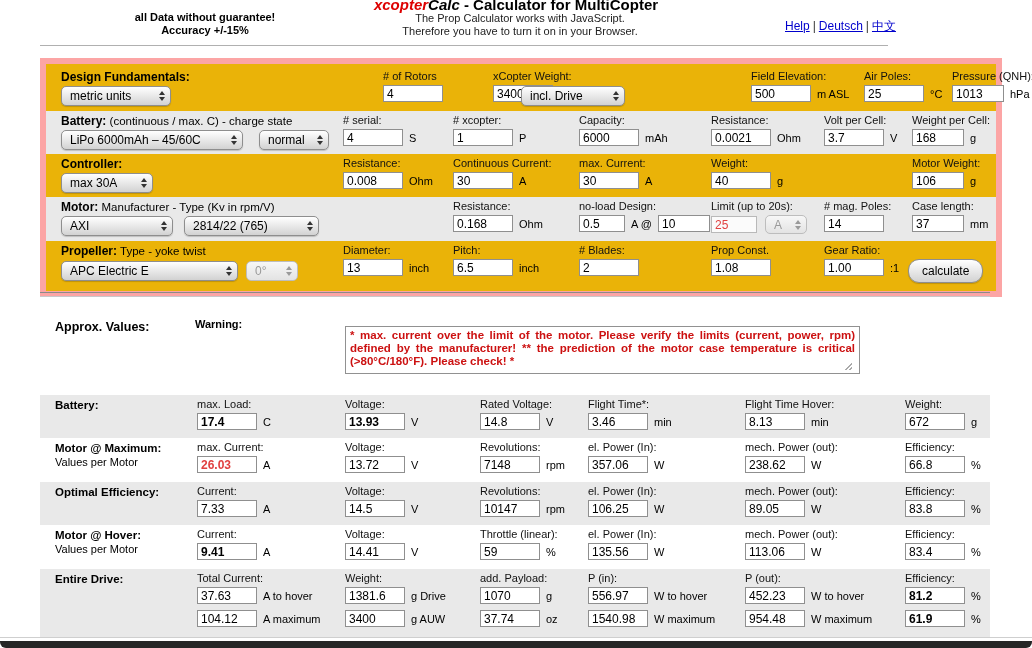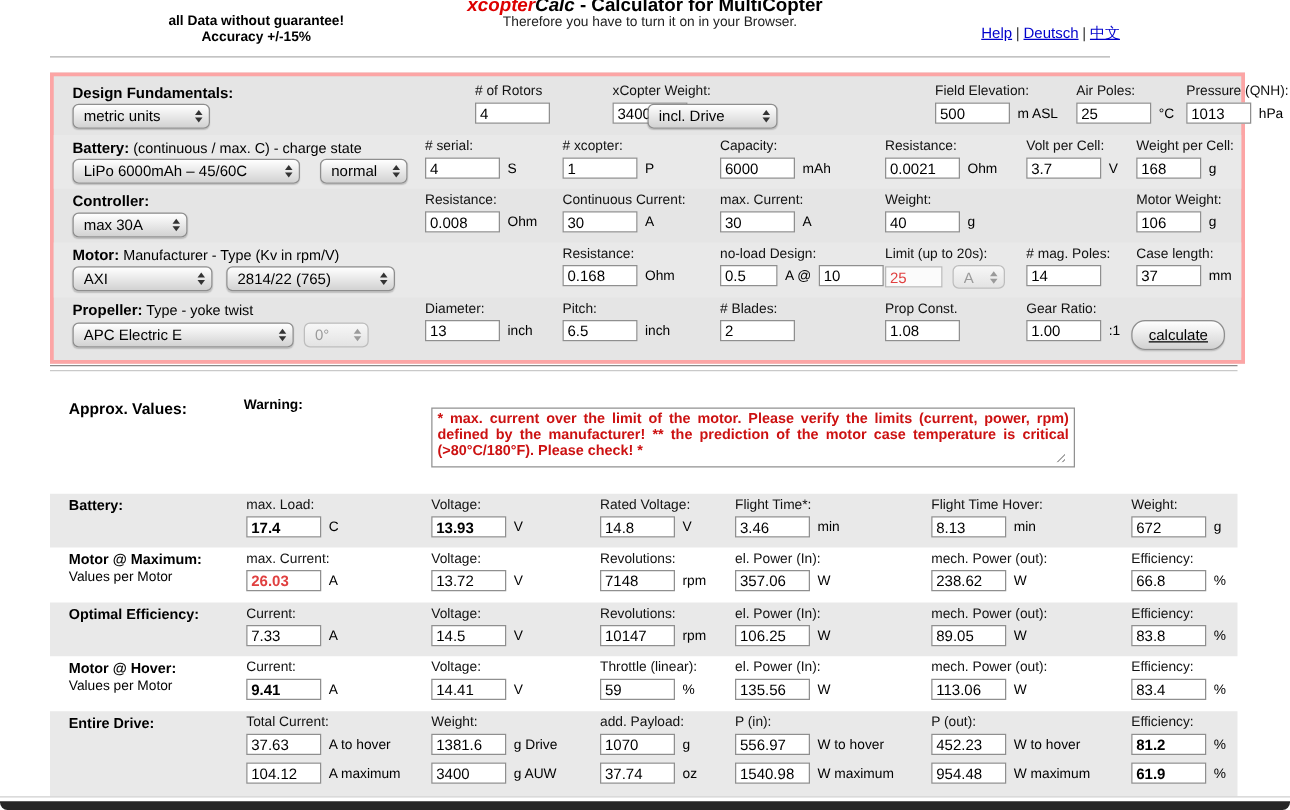--- a/index.html
+++ b/index.html
@@ -16,21 +16,21 @@
                     font-size:11px; font-weight:bold; line-height:13px; }
   .hdr-sub { position:absolute; left:330px; top:12px; width:380px; text-align:center;
              font-size:11px; line-height:13px; color:#222; }
   .hdr-links { position:absolute; left:785px; top:18px; font-size:12px; white-space:nowrap; }
   .hdr-links a { color:#0000cc; text-decoration:underline; cursor:pointer; }
   .hdr-links .sep { color:#333; margin:0 3px; }
   .hdr-rule { position:absolute; left:40px; top:45px; width:848px; height:0; border-top:1px solid #b0b0b0; }
 
   
   .input-panel { position:absolute; left:40px; top:58px; width:950px; height:227px;
-                 border:3px solid #fca5a5; background:#e5e5e5; }
+                 border:6px solid #fca5a5; background:#eab308; }
   .irow { position:absolute; left:0; width:100%; }
   .band { background:#e9e9e9; }
   .irow1{top:0;height:47px} .irow2{top:47px;height:43px} .irow3{top:90px;height:43px}
   .irow4{top:133px;height:44px} .irow5{top:177px;height:50px}
 
   .divider { position:absolute; left:40px; top:292px; width:950px; height:3px;
              border-top:1px solid #8a8a8a; border-bottom:1px solid #c9c9c9; }
 
   .results-panel { position:absolute; left:40px; top:300px; width:950px; height:337px; }
   .rrow { position:absolute; left:0; width:100%; }
@@ -75,21 +75,21 @@
   .arr .dn { border-top:4px solid #333; }
   .select.disabled { color:#9a9a9a; background:linear-gradient(#f7f7f7,#e3e3e3);
                      border-color:#bdbdbd; box-shadow:none; }
   .select.disabled .up { border-bottom-color:#9a9a9a; }
   .select.disabled .dn { border-top-color:#9a9a9a; }
   .sel-inline { position:static; margin-left:8px; }
 
   .calc-btn { position:absolute; left:862px; top:18px; height:22px; padding:0 13px;
               border:1px solid #8e8e8e; border-radius:11px;
               background:linear-gradient(#ffffff,#d2d2d2);
-              font:12px "Liberation Sans",sans-serif; box-shadow:0 1px 1px rgba(0,0,0,0.18);text-decoration:underline; }
+              font:12px "Liberation Sans",sans-serif; box-shadow:0 1px 1px rgba(0,0,0,0.18); }
 
   
   .warn-box { position:absolute; left:305px; top:26px; width:505px; height:42px;
               border:1px solid #919191; font:bold 11.5px "Liberation Sans",sans-serif;
               color:#cc1111; padding:2px 4px; resize:none; text-align:justify;
               line-height:13px; overflow:hidden; background:#fff; }
   .grip { position:absolute; left:802px; top:60px; width:10px; height:10px;
           background:repeating-linear-gradient(135deg,#aaa 0 1px,transparent 1px 3px);
           clip-path:polygon(100% 0,100% 100%,0 100%); }
 
@@ -104,20 +104,21 @@
 <div class="screen">
 
   <div class="hdr-title"><span class="brand-red">xcopter</span><span class="brand-blk">Calc</span><span> - Calculator for MultiCopter</span></div>
 
   <div class="hdr-disclaimer">
     <div>all Data without guarantee!</div>
     <div>Accuracy +/-15%</div>
   </div>
 
   <div class="hdr-sub">
+    <div>The Prop Calculator works with JavaScript.</div>
     <div>Therefore you have to turn it on in your Browser.</div>
   </div>
 
   <div class="hdr-links">
     <a>Help</a><span class="sep">|</span><a>Deutsch</a><span class="sep">|</span><a>中文</a>
   </div>
 
   <div class="hdr-rule"></div>
 
   <div class="input-panel">

